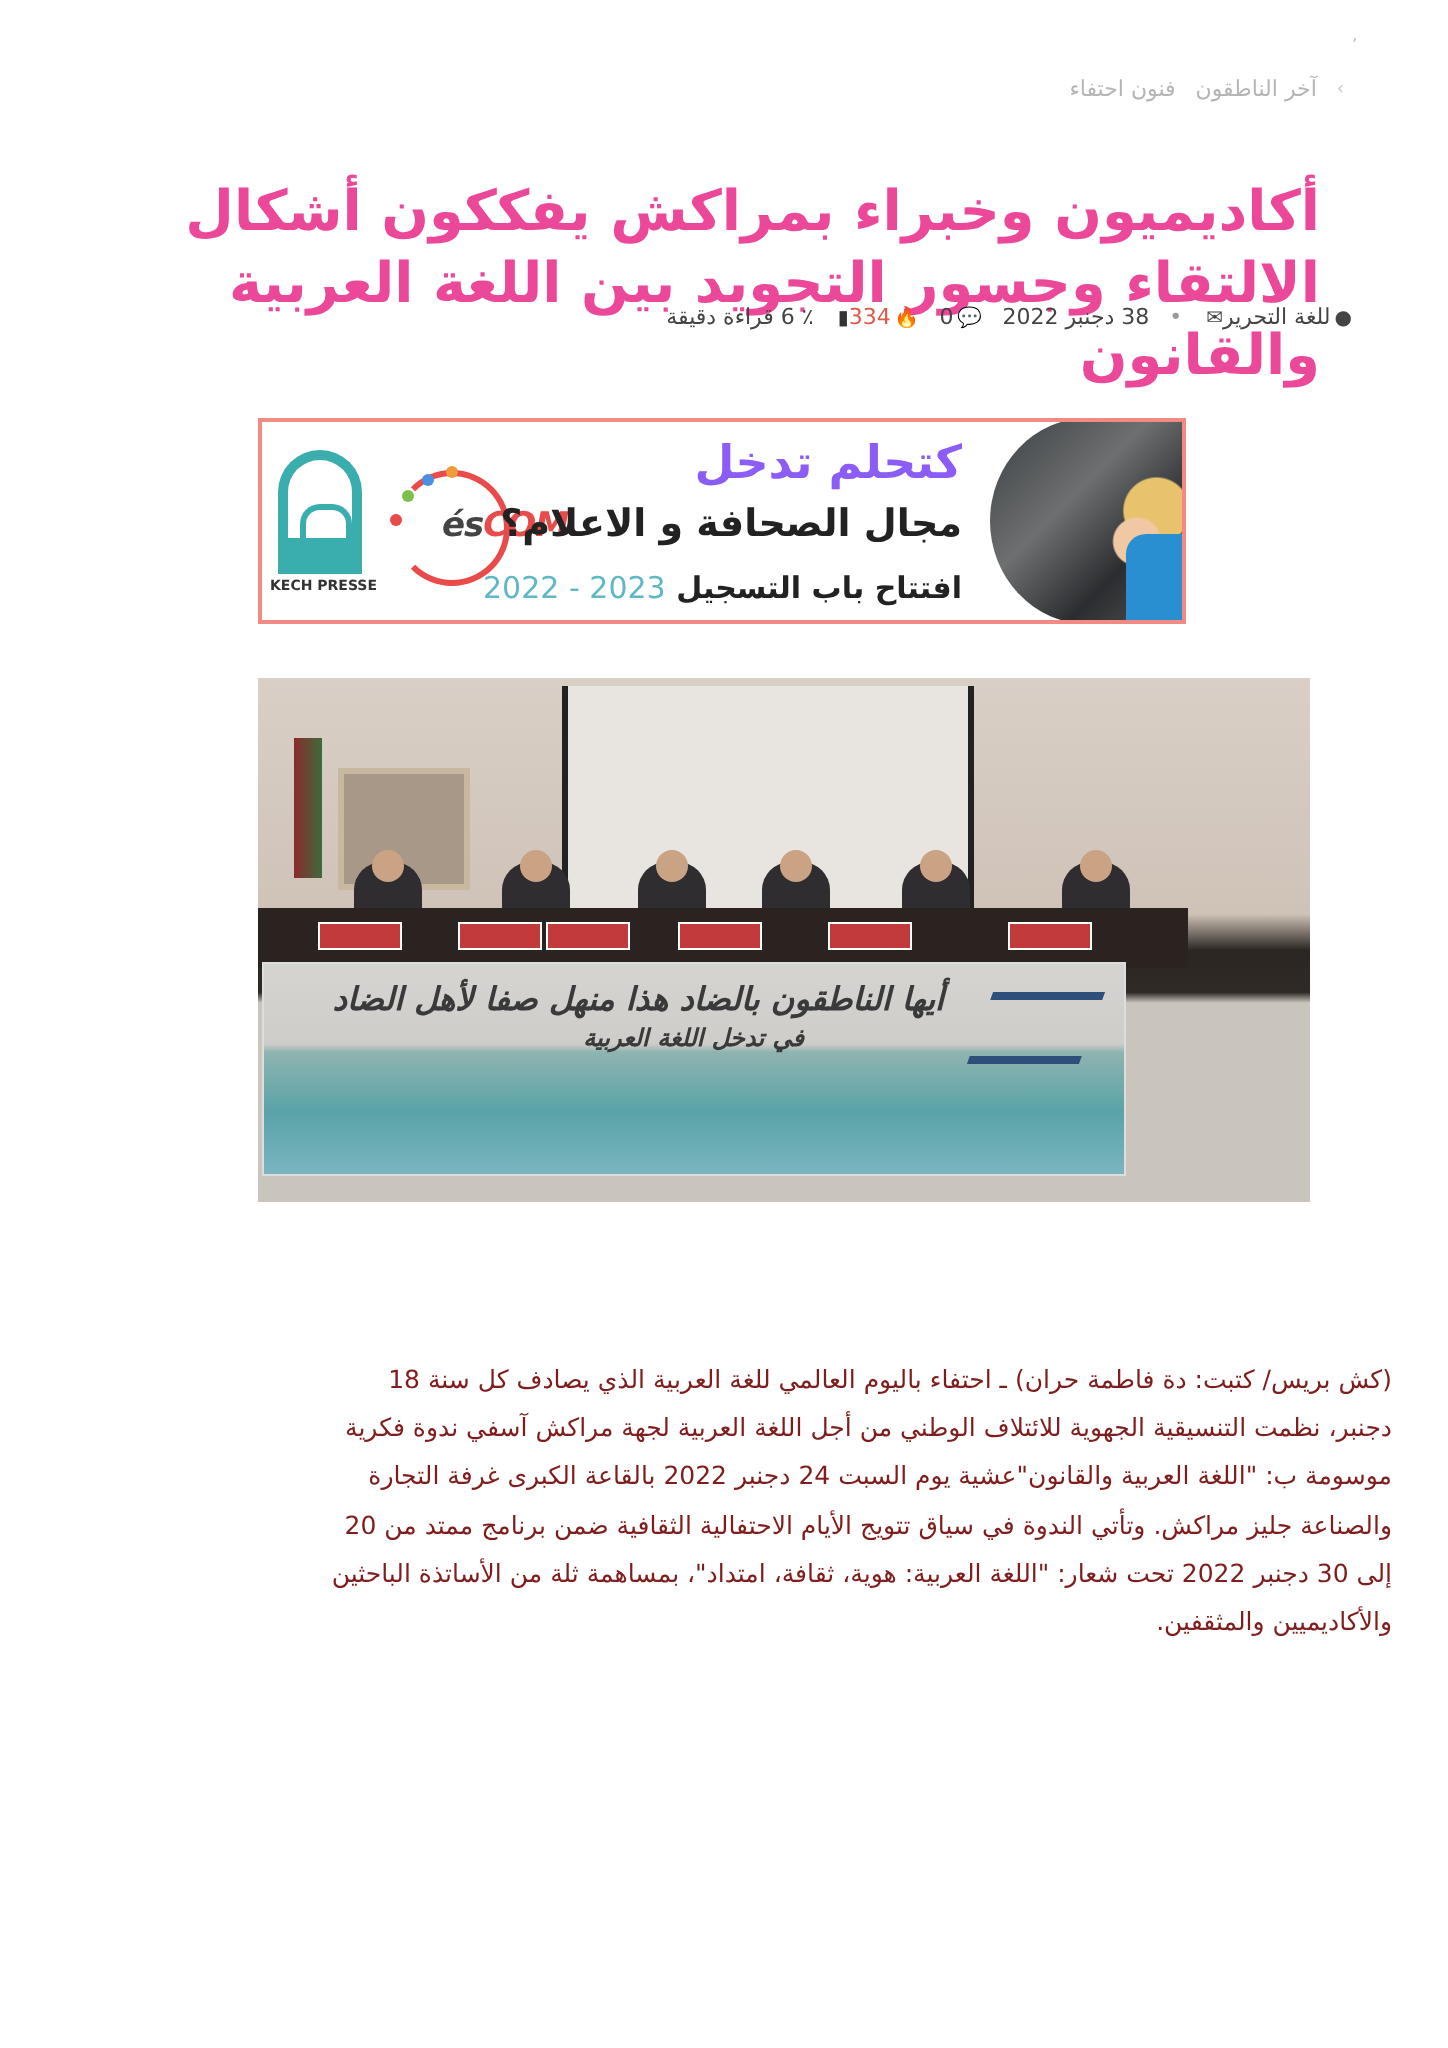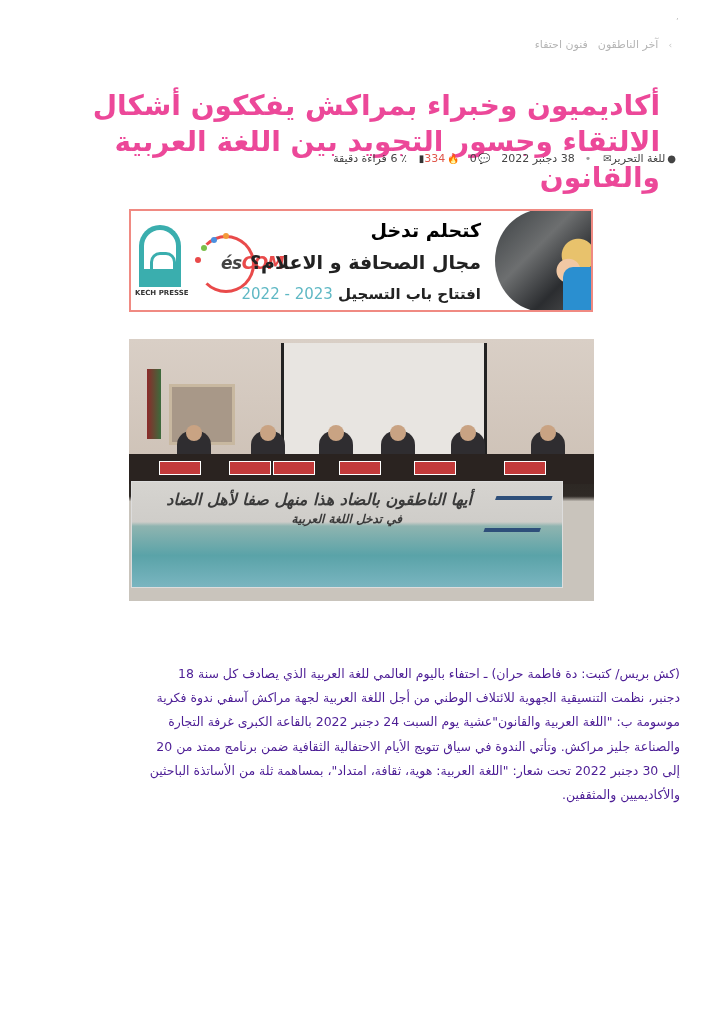--- a/index.html
+++ b/index.html
@@ -7,51 +7,51 @@
   .breadcrumb { position:absolute; top:38px; right:52px; direction:rtl; font-size:11px; color:#b5b5b5; display:flex; gap:10px; align-items:center; }
   .breadcrumb .sep { color:#c8c8c8; font-size:9px; }
   .title { position:absolute; top:72px; right:48px; width:640px; direction:rtl; text-align:right; font-family:"DejaVu Sans", sans-serif; font-weight:bold; font-size:28px; line-height:36px; color:#ec4899; margin:16px; }
   .meta { position:absolute; top:152px; right:48px; direction:rtl; display:flex; align-items:center; gap:10px; font-size:11px; color:#444; white-space:nowrap; }
   .meta .icon { display:inline-block; font-size:10px; margin-left:2px; }
   .meta .views { color:#e0584b; }
   .meta .dot { color:#999; }
   .banner { position:absolute; top:209px; left:129px; width:464px; height:103px; border:2px solid #f08a82; box-sizing:border-box; background:#fff; overflow:hidden; }
   .banner .photo { position:absolute; right:-2px; top:-2px; width:98px; height:103px; border-radius:50% 0 0 50%; background:radial-gradient(circle at 75% 60%, #f1c8a4 0 12%, transparent 13%), radial-gradient(circle at 85% 45%, #e8c26c 0 16%, transparent 17%), linear-gradient(135deg,#3b3f42,#6d6f70 40%,#2b2d30 70%,#555 100%); }
   .banner .photo::after { content:""; position:absolute; right:0; bottom:0; width:30px; height:45px; background:#2a8fd0; border-radius:10px 0 0 0; }
-  .banner .line1 { position:absolute; top:8px; right:110px; direction:rtl; font-size:19px; font-weight:bold; color:#000000; }
+  .banner .line1 { position:absolute; top:8px; right:110px; direction:rtl; font-size:23px; font-weight:bold; color:#8b5cf6; }
   .banner .line2 { position:absolute; top:40px; right:110px; direction:rtl; font-size:19px; font-weight:bold; color:#222; }
   .banner .line3 { position:absolute; top:74px; right:110px; direction:rtl; font-size:15px; font-weight:bold; color:#222;margin-left:20px; }
   .banner .line3 .years { color:#5fb8c4; font-weight:normal; }
   .escom { position:absolute; left:58px; top:20px; width:72px; height:64px; }
   .escom .ring { position:absolute; left:8px; top:4px; width:58px; height:58px; border:3px solid #e94a4a; border-radius:50%; border-left-color:transparent; box-sizing:border-box; }
   .escom .txt { position:absolute; left:32px; top:22px; font-size:17px; font-weight:bold; color:#e94a4a; letter-spacing:-0.5px;font-style:italic; }
   .escom .txt .es { color:#444; }
   .escom .d1,.escom .d2,.escom .d3,.escom .d4 { position:absolute; width:6px; height:6px; border-radius:50%; }
   .escom .d1 { left:6px; top:26px; background:#e94a4a; }
   .escom .d2 { left:12px; top:14px; background:#7bbf4a; }
   .escom .d3 { left:22px; top:6px; background:#4a8fe0; }
   .escom .d4 { left:34px; top:2px; background:#f39a3a; }
   .kech { position:absolute; left:4px; top:14px; width:52px; height:78px; }
   .kech .arch { position:absolute; left:4px; top:0; width:42px; height:48px; border:5px solid #3aaeae; border-bottom:none; border-radius:22px 22px 0 0; box-sizing:border-box; }
   .kech .arch::after { content:""; position:absolute; left:6px; bottom:0; width:20px; height:18px; border:3px solid #3aaeae; border-bottom:none; border-radius:10px 10px 0 0; }
   .kech .base { position:absolute; left:4px; top:44px; width:42px; height:18px; background:#3aaeae; }
   .kech .label { position:absolute; left:0; top:64px; font-size:7px; font-weight:bold; color:#333; white-space:nowrap;text-align:center; }
-  .photo-main { position:absolute; top:339px; left:129px; width:465px; height:262px; background:linear-gradient(180deg,#d9cfc6 0%,#cfc3b8 45%,#2b2622 52%,#2f2a26 60%,#c9c4bc 62%); overflow:hidden; }
+  .photo-main { position:absolute; top:339px; left:129px; width:526px; height:262px; background:linear-gradient(180deg,#d9cfc6 0%,#cfc3b8 45%,#2b2622 52%,#2f2a26 60%,#c9c4bc 62%); overflow:hidden; }
   .photo-main .screen { position:absolute; left:152px; top:4px; width:200px; height:120px; background:#e8e5e1; border-left:3px solid #222; border-right:3px solid #222; }
   .photo-main .flag { position:absolute; left:18px; top:30px; width:14px; height:70px; background:linear-gradient(90deg,#8c2a2a,#3c6b3c); }
   .photo-main .portrait { position:absolute; left:40px; top:45px; width:60px; height:55px; background:#a89888; border:3px solid #c8b8a0; }
   .photo-main .table { position:absolute; left:0; top:115px; width:465px; height:30px; background:#2a2320; }
   .photo-main .person { position:absolute; top:92px; width:34px; height:48px; border-radius:14px 14px 4px 4px; background:#2f2d30; }
   .photo-main .person::before { content:""; position:absolute; left:9px; top:-6px; width:16px; height:16px; border-radius:50%; background:#c9a383; }
   .photo-main .sign { position:absolute; top:122px; width:40px; height:12px; background:#c23a3a; border:1px solid #fff; }
   .photo-main .bannerimg { position:absolute; left:2px; top:142px; width:430px; height:105px; background:linear-gradient(180deg,#d6d4d0 0%,#cfcdc9 38%,#8fb4b0 42%,#5aa3a8 70%,#7ab5c0 100%); border:1px solid #ddd; }
   .photo-main .bannerimg .btxt { position:absolute; right:90px; top:8px; direction:rtl; font-size:16px; font-weight:bold; color:#3a3a3a; font-style:italic; }
   .photo-main .bannerimg .btxt2 { position:absolute; right:160px; top:30px; direction:rtl; font-size:12px; font-weight:bold; color:#3a3a3a; font-style:italic; }
   .photo-main .bannerimg .logo { position:absolute; right:16px; top:14px; width:56px; height:28px; border-bottom:4px solid #2e4f7a; border-top:4px solid #2e4f7a; transform:skewX(-20deg); }
-  .article { position:absolute; top:662px; left:148px; width:532px; direction:rtl; text-align:right; font-size:12.5px; line-height:24.2px; color:#4c1d95; margin:0; }
+  .article { position:absolute; top:662px; left:148px; width:532px; direction:rtl; text-align:right; font-size:12.5px; line-height:24.2px; color:#7f1d1d; margin:16px; }
   .scan-mark { position:absolute; font-size:8px; color:#bbb; }
 </style>
 </head>
 <body>
 
 <nav class="breadcrumb">
   <span class="sep">›</span>
   <a>آخر الناطقون</a>
   <a>فنون احتفاء</a>
 </nav>

